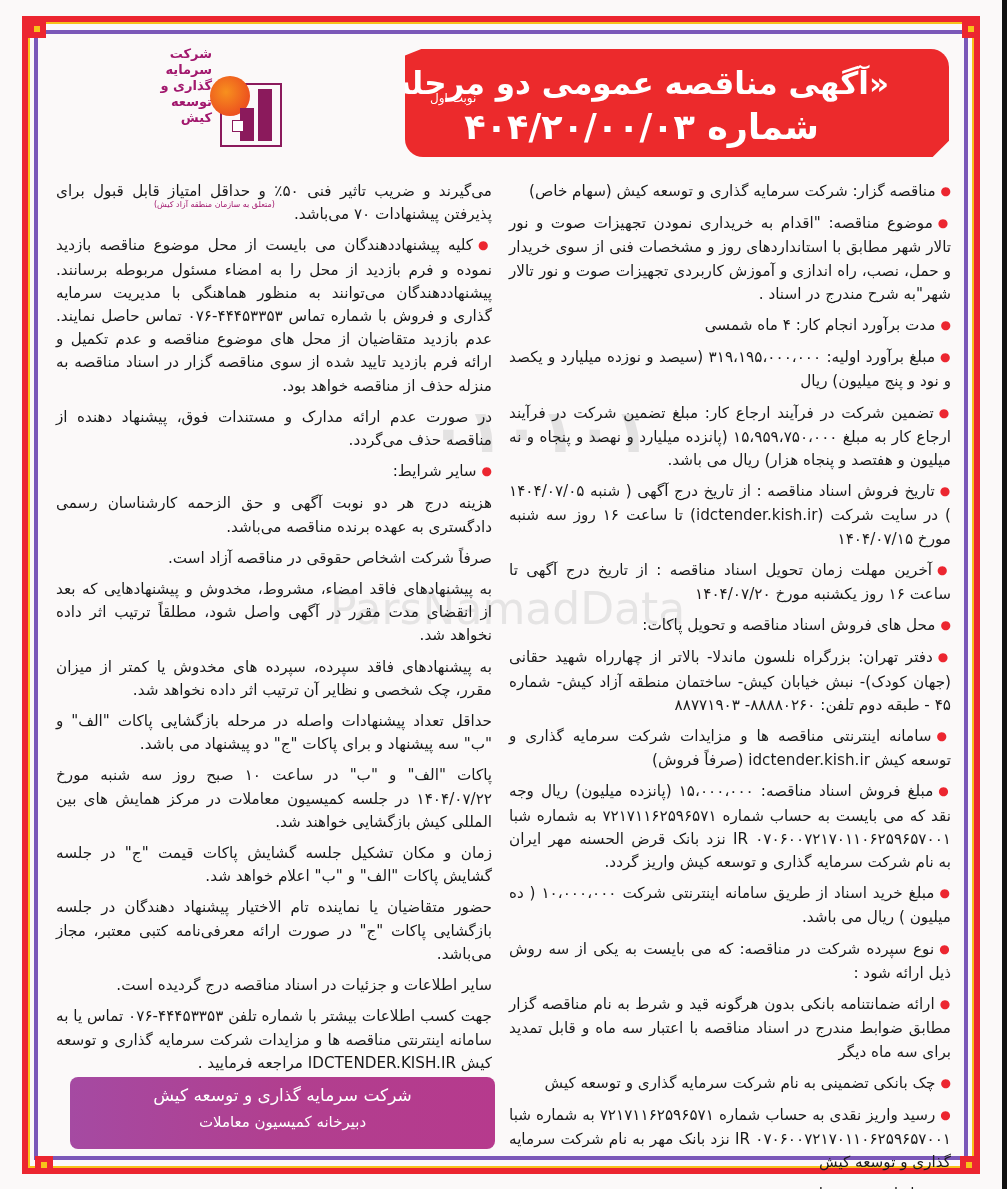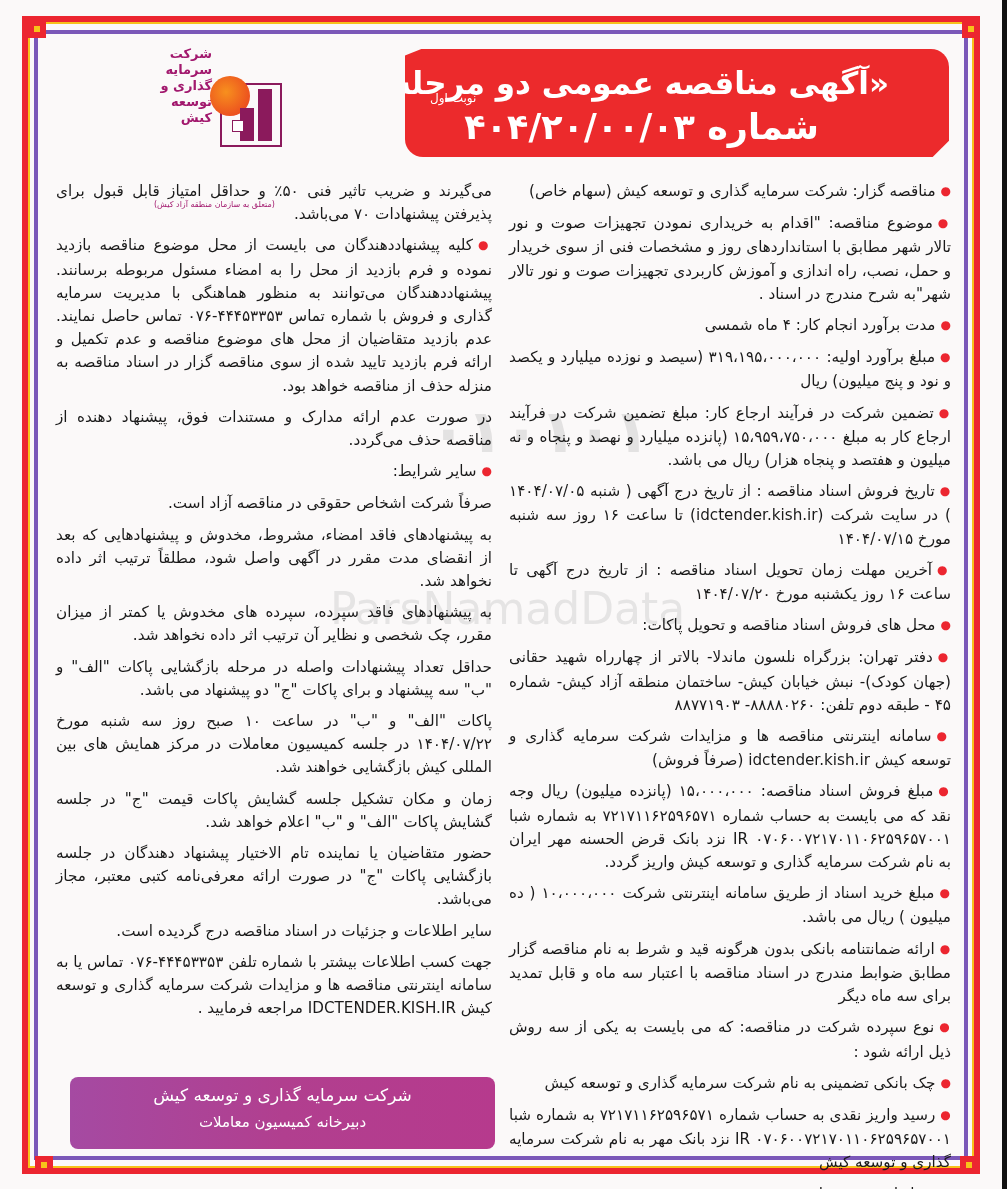--- a/index.html
+++ b/index.html
@@ -95,33 +95,34 @@
     <p class="para bullet"><span class="lbl">مدت برآورد انجام کار:</span><span> ۴ ماه شمسی</span></p>
     <p class="para bullet"><span class="lbl">مبلغ برآورد اولیه:</span><span> ۳۱۹،۱۹۵،۰۰۰،۰۰۰ (سیصد و نوزده میلیارد و یکصد و نود و پنج میلیون) ریال</span></p>
     <p class="para bullet"><span class="lbl">تضمین شرکت در فرآیند ارجاع کار:</span><span> مبلغ تضمین شرکت در فرآیند ارجاع کار به مبلغ ۱۵،۹۵۹،۷۵۰،۰۰۰ (پانزده میلیارد و نهصد و پنجاه و نه میلیون و هفتصد و پنجاه هزار) ریال می باشد.</span></p>
     <p class="para bullet"><span class="lbl">تاریخ فروش اسناد مناقصه :</span><span> از تاریخ درج آگهی ( شنبه ۱۴۰۴/۰۷/۰۵ ) در سایت شرکت (idctender.kish.ir) تا ساعت ۱۶ روز سه شنبه مورخ ۱۴۰۴/۰۷/۱۵</span></p>
     <p class="para bullet"><span class="lbl">آخرین مهلت زمان تحویل اسناد مناقصه :</span><span> از تاریخ درج آگهی تا ساعت ۱۶ روز یکشنبه مورخ ۱۴۰۴/۰۷/۲۰</span></p>
     <p class="para bullet"><span class="lbl">محل های فروش اسناد مناقصه و تحویل پاکات:</span><span></span></p>
     <p class="para bullet"><span class="lbl">دفتر تهران:</span><span> بزرگراه نلسون ماندلا- بالاتر از چهارراه شهید حقانی (جهان کودک)- نبش خیابان کیش- ساختمان منطقه آزاد کیش- شماره ۴۵ - طبقه دوم تلفن: ۸۸۸۸۰۲۶۰- ۸۸۷۷۱۹۰۳</span></p>
     <p class="para bullet"><span>سامانه اینترنتی مناقصه ها و مزایدات شرکت سرمایه گذاری و توسعه کیش idctender.kish.ir (صرفاً فروش)</span></p>
     <p class="para bullet"><span class="lbl">مبلغ فروش اسناد مناقصه:</span><span> ۱۵،۰۰۰،۰۰۰ (پانزده میلیون) ریال وجه نقد که می بایست به حساب شماره ۷۲۱۷۱۱۶۲۵۹۶۵۷۱ به شماره شبا IR ۰۷۰۶۰۰۷۲۱۷۰۱۱۰۶۲۵۹۶۵۷۰۰۱ نزد بانک قرض الحسنه مهر ایران به نام شرکت سرمایه گذاری و توسعه کیش واریز گردد.</span></p>
     <p class="para bullet"><span>مبلغ خرید اسناد از طریق سامانه اینترنتی شرکت ۱۰،۰۰۰،۰۰۰ ( ده میلیون ) ریال می باشد.</span></p>
+    <p class="para bullet"><span>نوع سپرده شرکت در مناقصه: که می بایست به یکی از سه روش ذیل ارائه شود :</span></p>
     <p class="para bullet"><span>ارائه ضمانتنامه بانکی بدون هرگونه قید و شرط به نام مناقصه گزار مطابق ضوابط مندرج در اسناد مناقصه با اعتبار سه ماه و قابل تمدید برای سه ماه دیگر</span></p>
-    <p class="para bullet"><span>نوع سپرده شرکت در مناقصه: که می بایست به یکی از سه روش ذیل ارائه شود :</span></p>
     <p class="para bullet"><span>چک بانکی تضمینی به نام شرکت سرمایه گذاری و توسعه کیش</span></p>
     <p class="para bullet"><span>رسید واریز نقدی به حساب شماره ۷۲۱۷۱۱۶۲۵۹۶۵۷۱ به شماره شبا IR ۰۷۰۶۰۰۷۲۱۷۰۱۱۰۶۲۵۹۶۵۷۰۰۱ نزد بانک مهر به نام شرکت سرمایه گذاری و توسعه کیش</span></p>
     <p class="para bullet"><span class="lbl">شرایط موضوع مناقصه:</span><span></span></p>
     <p class="para bullet"><span>پیشنهاددهندگان مطابق اسناد مناقصه مورد ارزیابی فنی- بازرگانی قرار</span></p>
   </div>
 
 <div class="col col-left" id="col-left">
     <p class="para"><span>می‌گیرند و ضریب تاثیر فنی ۵۰٪ و حداقل امتیاز قابل قبول برای پذیرفتن پیشنهادات ۷۰ می‌باشد.</span></p>
     <p class="para bullet"><span>کلیه پیشنهاددهندگان می بایست از محل موضوع مناقصه بازدید نموده و فرم بازدید از محل را به امضاء مسئول مربوطه برسانند. پیشنهاددهندگان می‌توانند به منظور هماهنگی با مدیریت سرمایه گذاری و فروش با شماره تماس ۴۴۴۵۳۳۵۳-۰۷۶ تماس حاصل نمایند. عدم بازدید متقاضیان از محل های موضوع مناقصه و عدم تکمیل و ارائه فرم بازدید تایید شده از سوی مناقصه گزار در اسناد مناقصه به منزله حذف از مناقصه خواهد بود.</span></p>
     <p class="para"><span>در صورت عدم ارائه مدارک و مستندات فوق، پیشنهاد دهنده از مناقصه حذف می‌گردد.</span></p>
     <p class="para bullet"><span class="lbl">سایر شرایط:</span><span></span></p>
+    <p class="para"><span>هزینه درج هر دو نوبت آگهی و حق الزحمه کارشناسان رسمی دادگستری به عهده برنده مناقصه می‌باشد.</span></p>
     <p class="para"><span>صرفاً شرکت اشخاص حقوقی در مناقصه آزاد است.</span></p>
     <p class="para"><span>به پیشنهادهای فاقد امضاء، مشروط، مخدوش و پیشنهادهایی که بعد از انقضای مدت مقرر در آگهی واصل شود، مطلقاً ترتیب اثر داده نخواهد شد.</span></p>
     <p class="para"><span>به پیشنهادهای فاقد سپرده، سپرده های مخدوش یا کمتر از میزان مقرر، چک شخصی و نظایر آن ترتیب اثر داده نخواهد شد.</span></p>
     <p class="para"><span>حداقل تعداد پیشنهادات واصله در مرحله بازگشایی پاکات "الف" و "ب" سه پیشنهاد و برای پاکات "ج" دو پیشنهاد می باشد.</span></p>
     <p class="para"><span>پاکات "الف" و "ب" در ساعت ۱۰ صبح روز سه شنبه مورخ ۱۴۰۴/۰۷/۲۲ در جلسه کمیسیون معاملات در مرکز همایش های بین المللی کیش بازگشایی خواهند شد.</span></p>
     <p class="para"><span>زمان و مکان تشکیل جلسه گشایش پاکات قیمت "ج" در جلسه گشایش پاکات "الف" و "ب" اعلام خواهد شد.</span></p>
     <p class="para"><span>حضور متقاضیان یا نماینده تام الاختیار پیشنهاد دهندگان در جلسه بازگشایی پاکات "ج" در صورت ارائه معرفی‌نامه کتبی معتبر، مجاز می‌باشد.</span></p>
     <p class="para"><span>سایر اطلاعات و جزئیات در اسناد مناقصه درج گردیده است.</span></p>
     <p class="para"><span>جهت کسب اطلاعات بیشتر با شماره تلفن ۴۴۴۵۳۳۵۳-۰۷۶ تماس یا به سامانه اینترنتی مناقصه ها و مزایدات شرکت سرمایه گذاری و توسعه کیش IDCTENDER.KISH.IR مراجعه فرمایید .</span></p>
   </div>

